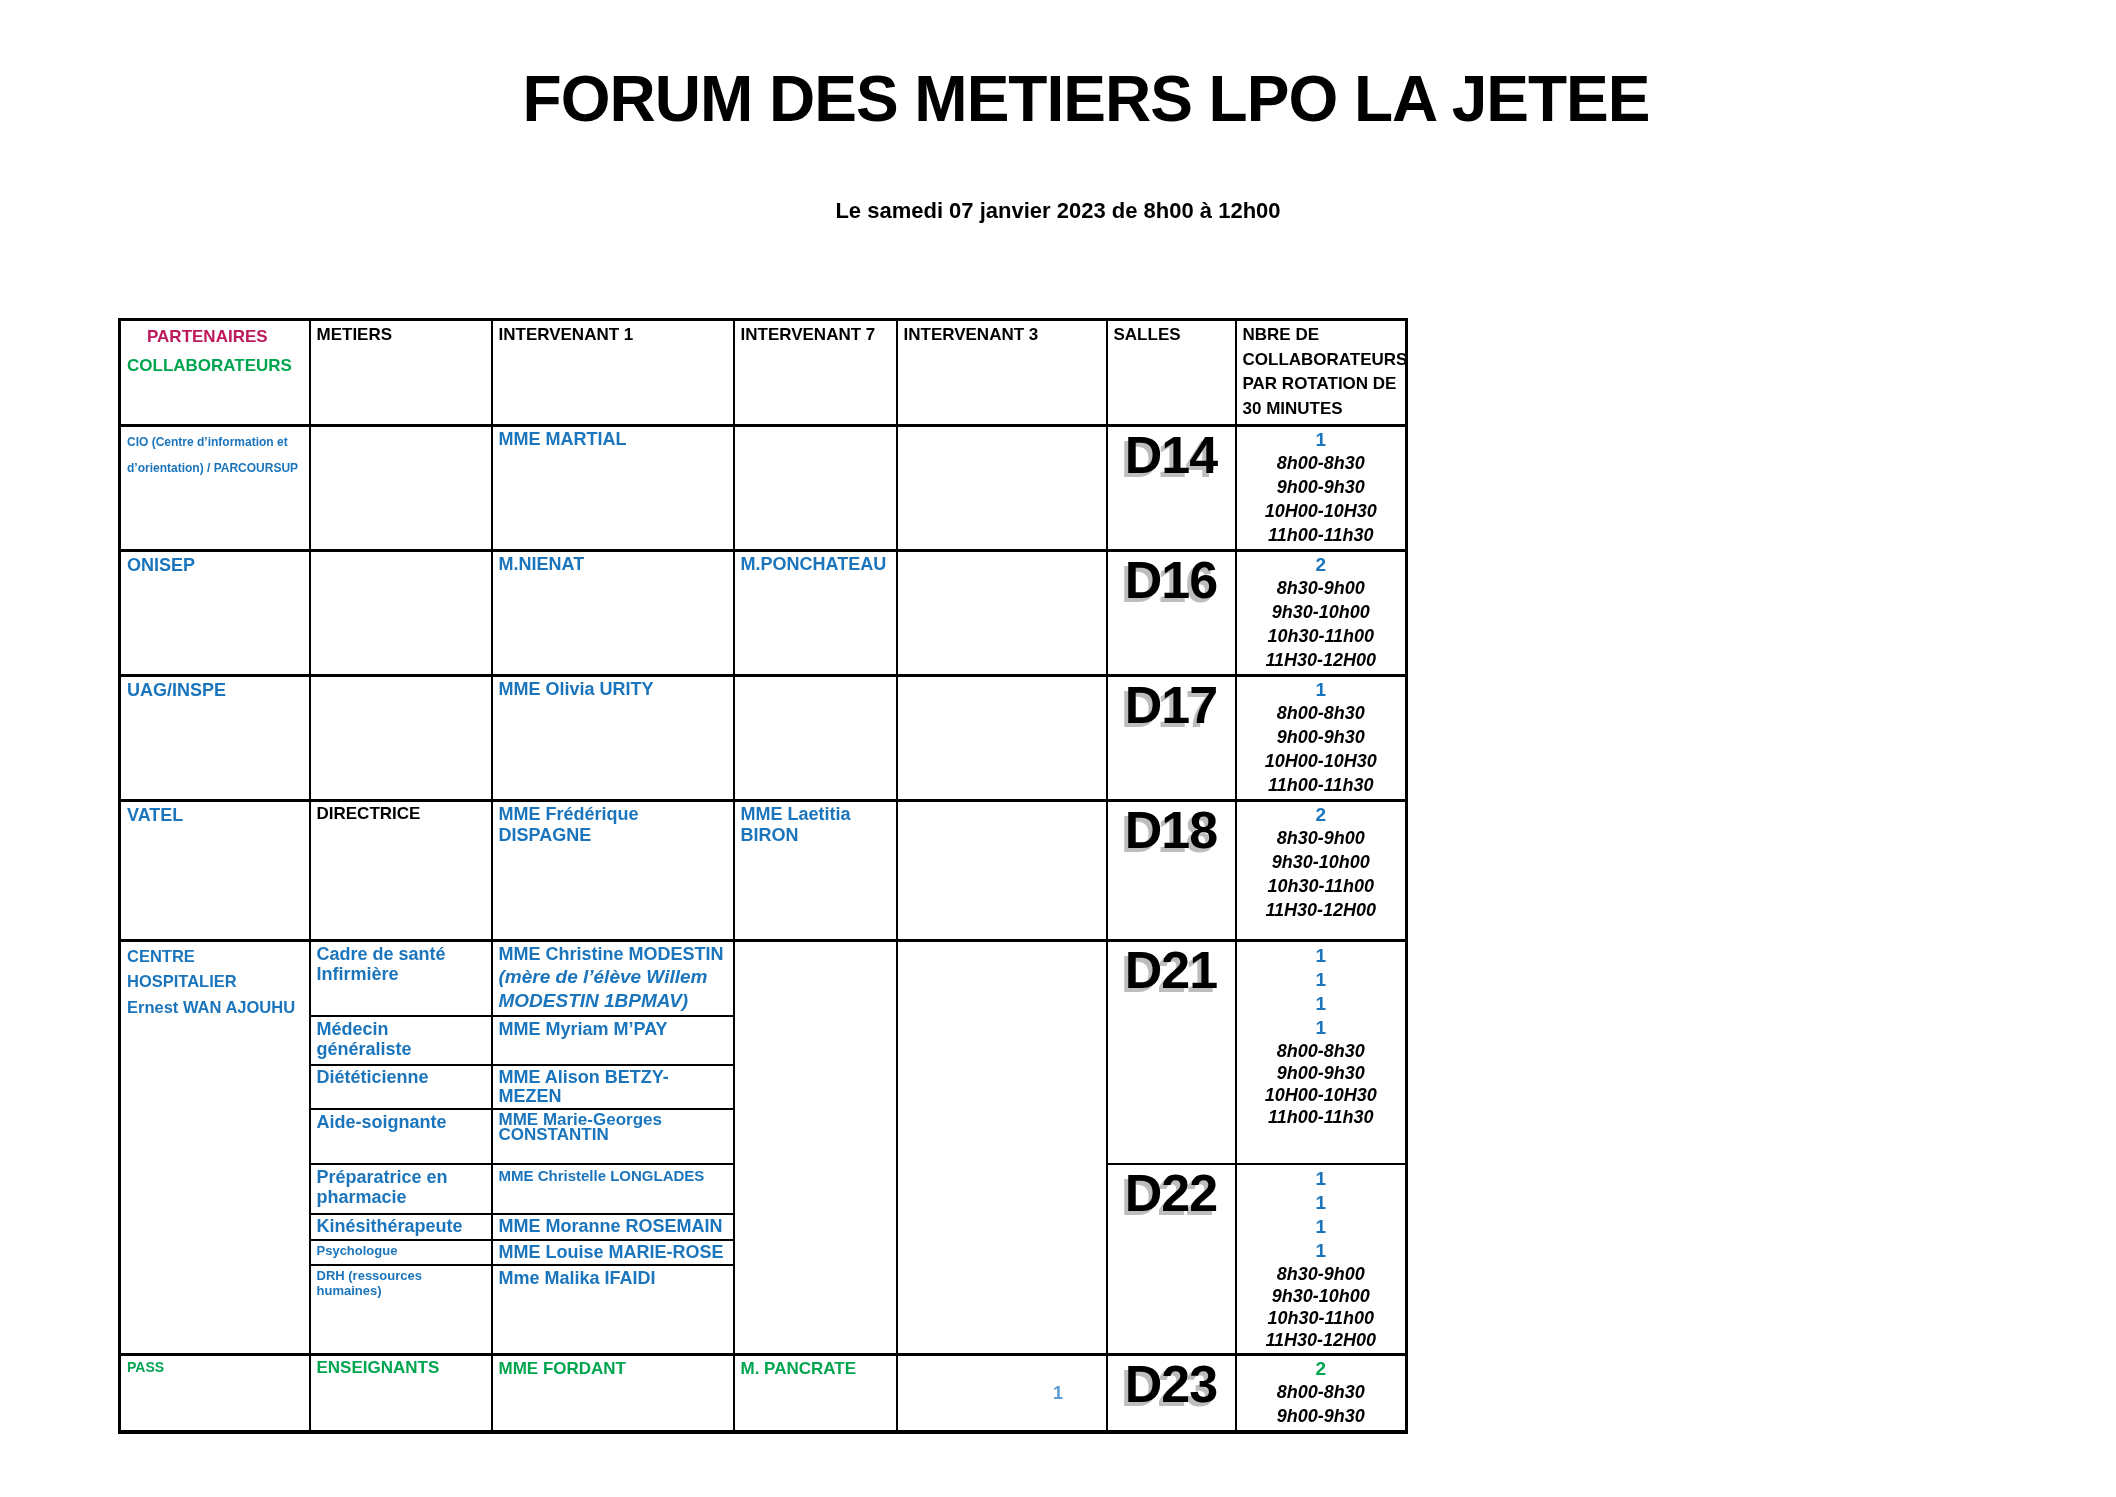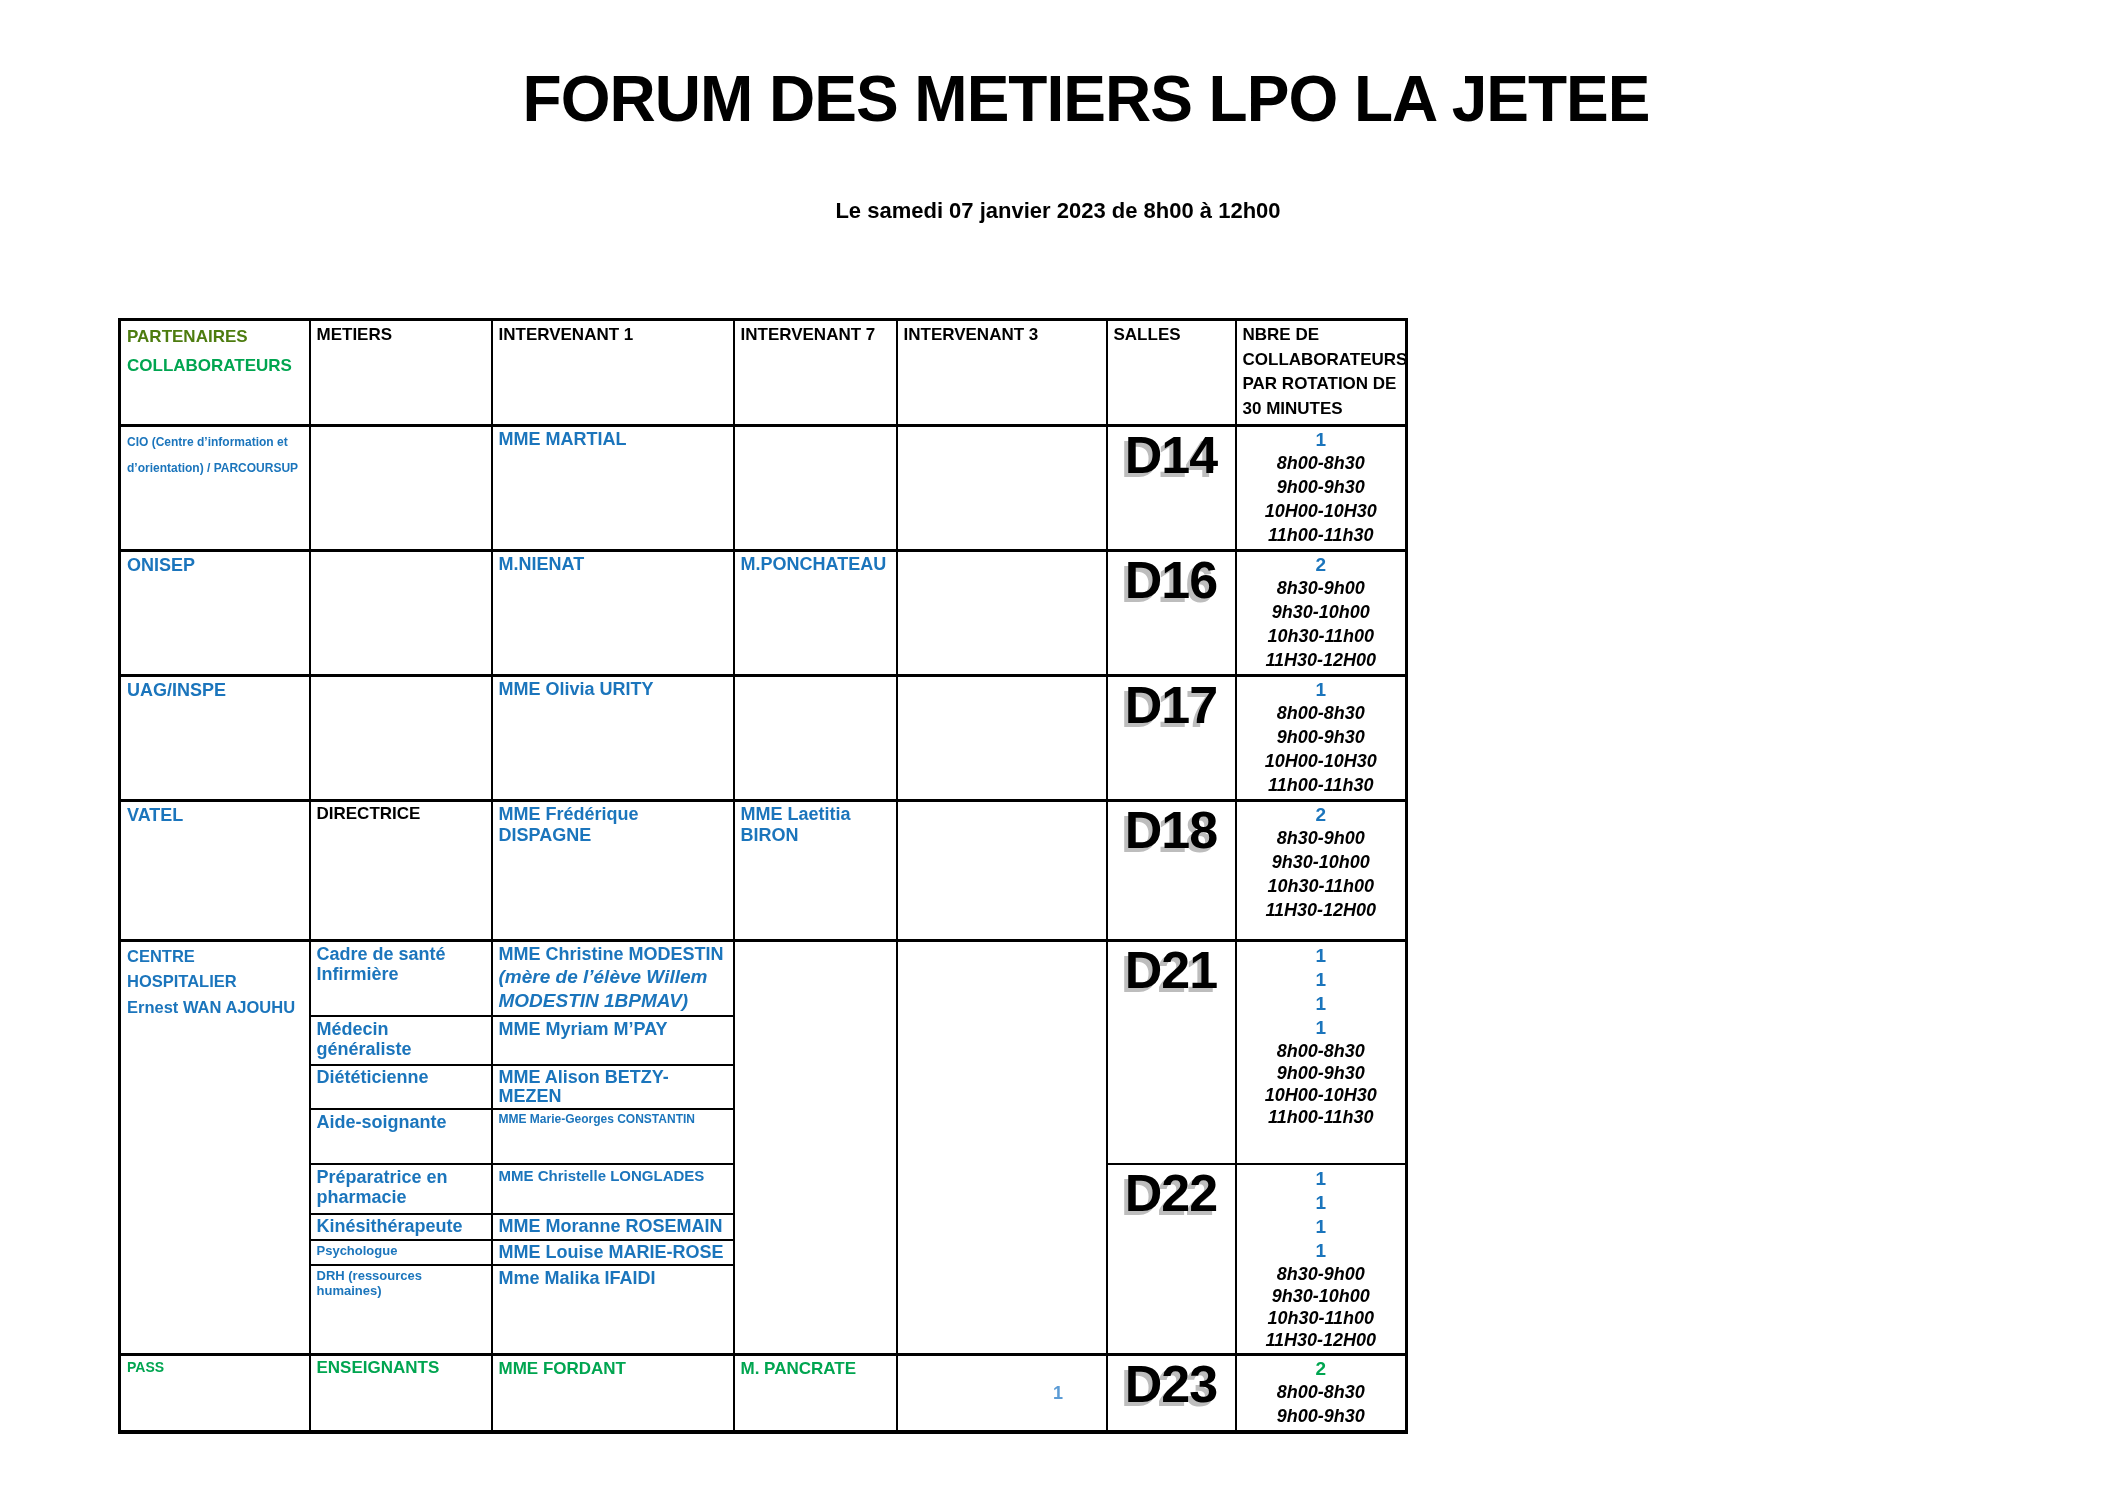--- a/index.html
+++ b/index.html
@@ -34,34 +34,34 @@
     border: 2px solid #000;
     vertical-align: top;
     padding: 2px 6px;
     overflow: hidden;
   }
   tr.major > td { border-top: 3px solid #000; }
   table.forum { border: 3px solid #000; }
   tr.last > td { border-bottom: 4px solid #000; }
 
   th { text-align: left; vertical-align: middle; font-size: 17px; font-weight: 700; line-height: 1.45; }
-  .hdr-blue  { color: #4d7c0f; font-size: 17px; font-weight: 700; line-height: 1.7; }
+  .hdr-blue  { color: #be185d; font-size: 17px; font-weight: 700; line-height: 1.7; margin-left: 20px; }
   .hdr-green { color: #00a550; font-size: 17px; font-weight: 700; line-height: 1.7; }
 
   .partner { color: #1b75bc; font-weight: 700; font-size: 18px; line-height: 1.3; margin-top: 24px; }
   .partner-small { font-size: 12px; line-height: 2.2; }
   .hosp-partner { padding-top: 88px; font-size: 16.5px; line-height: 1.55; }
 
   .metier { color: #1b75bc; font-weight: 700; font-size: 18px; line-height: 20px; padding-top: 3px; }
   .metier-small { font-size: 13px; line-height: 15px; }
   .metier-black { color: #000; font-size: 17px; }
 
   .interv { color: #1b75bc; font-weight: 700; font-size: 18px; line-height: 21px; padding-top: 3px; }
   .interv-note { font-size: 19px; font-style: italic; font-weight: 600; line-height: 24px; }
-  .interv-small { font-size: 12px; line-height: 15px; }
+  .interv-small { font-size: 17px; line-height: 15px; }
   .interv-mid { font-size: 15px; line-height: 17px; }
   .tight { line-height: 19px; padding-top: 1px; }
 
   .salle {
     text-align: center; padding-top: 6px;
     font-size: 52px; font-weight: 800; letter-spacing: -1px; line-height: 1;
     color: #000;
     text-shadow: -4px 4px 0 #bdbdbd;
   }
   .nbre { text-align: center; padding-top: 3px; }

